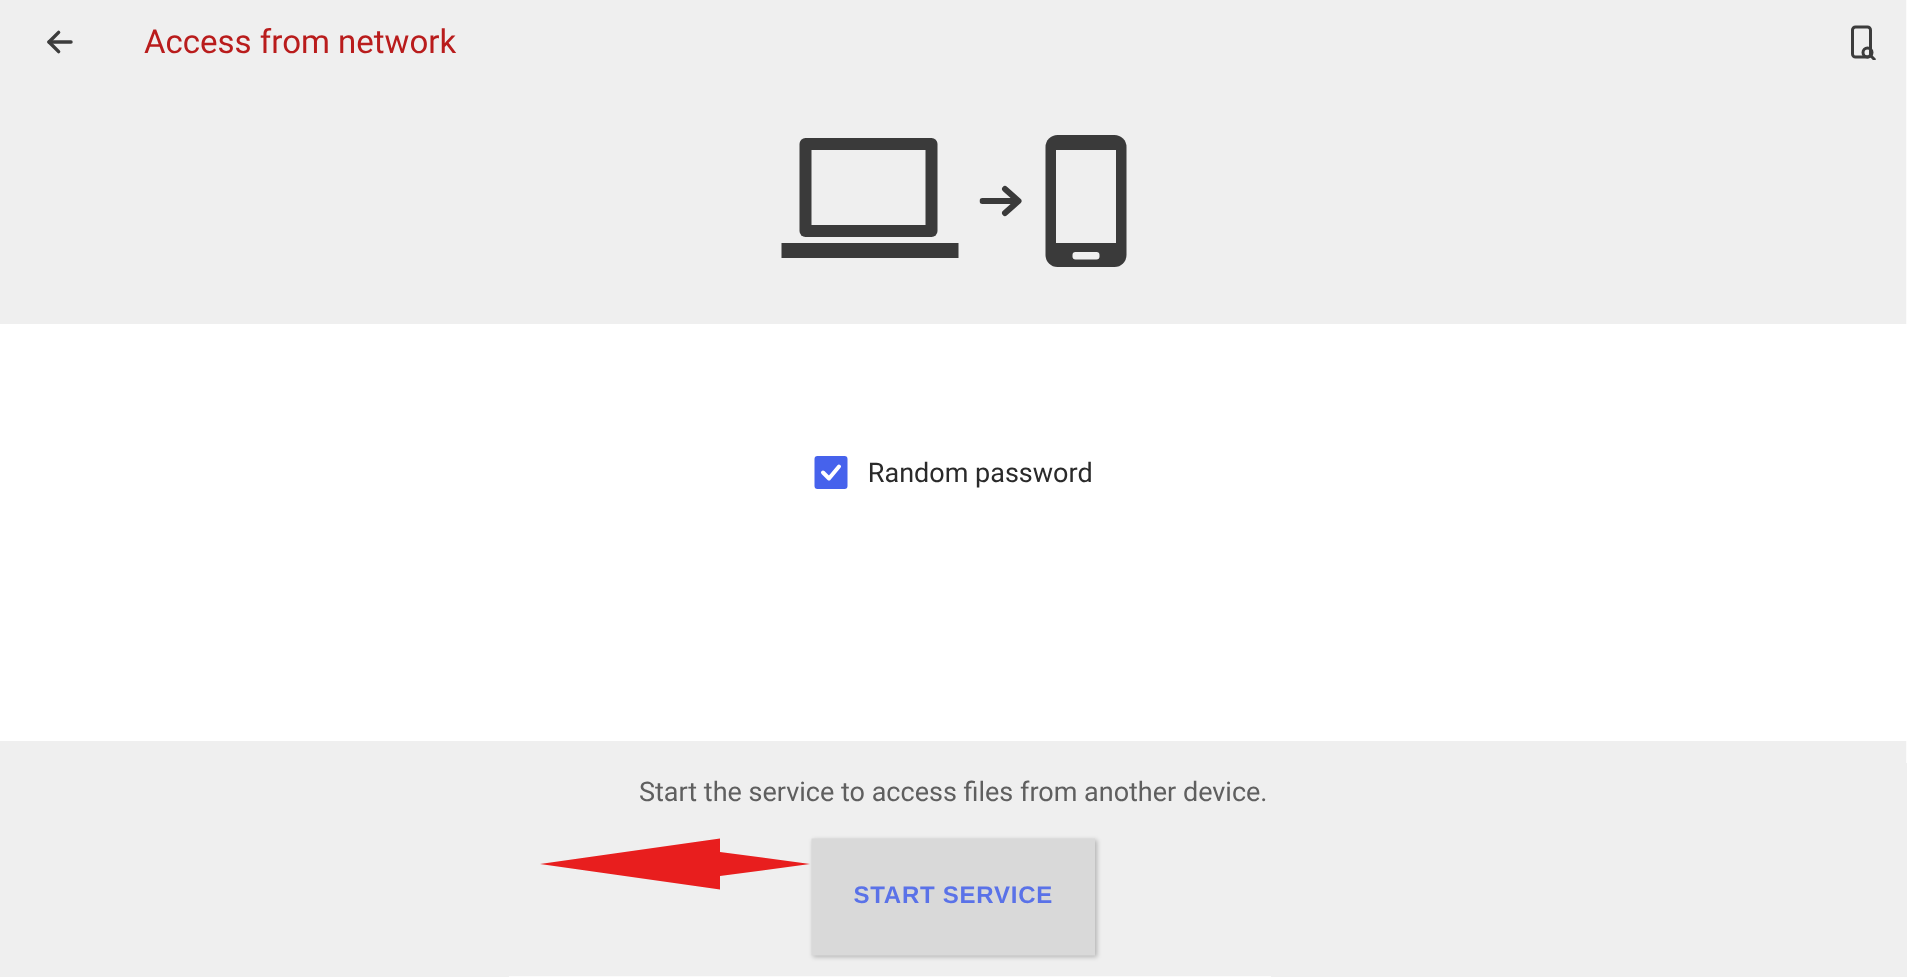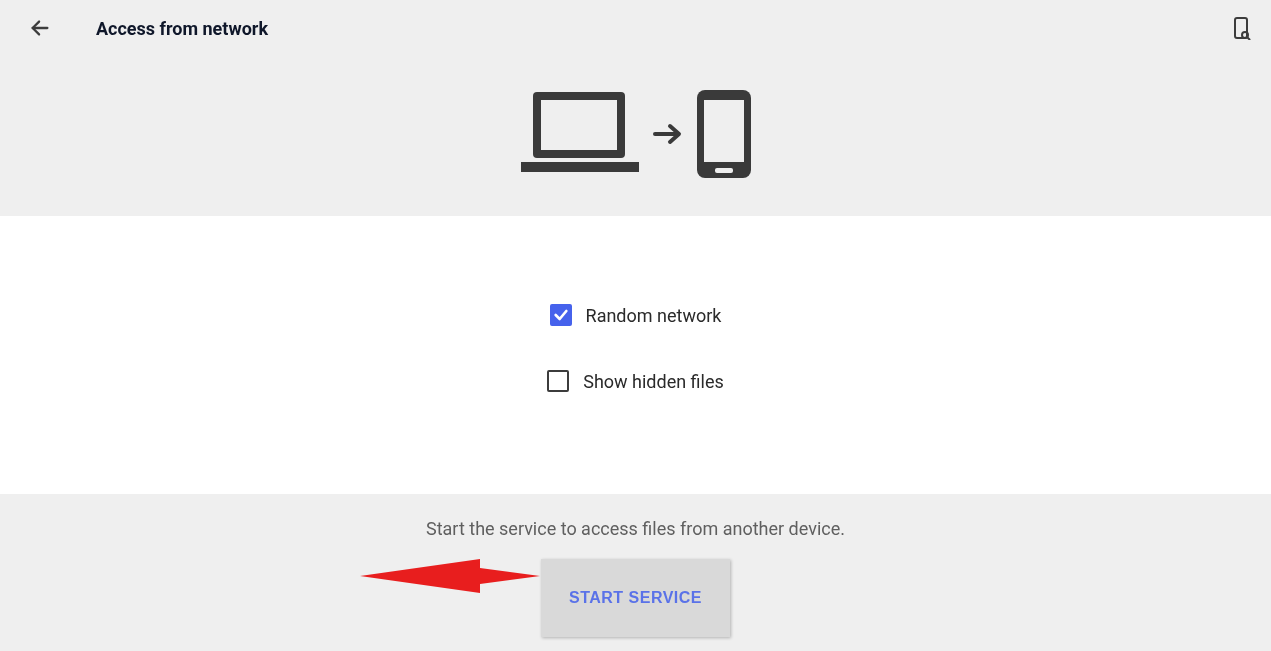--- a/index.html
+++ b/index.html
@@ -25,23 +25,23 @@
     .back-btn {
       width: 32px;
       height: 32px;
       display: flex;
       align-items: center;
       justify-content: center;
       cursor: pointer;
       color: #3c3c3c;
     }
     .page-title {
-      font-size: 18px;
-      font-weight: 700;
-      color: #0f172a;
+      font-size: 22px;
+      font-weight: 400;
+      color: #b91c1c;
       margin-left: 40px;
     }
     .right-icon {
       margin-left: auto;
       width: 28px;
       height: 28px;
       display: flex;
       align-items: center;
       justify-content: center;
       color: #3c3c3c;
@@ -161,27 +161,21 @@
   </div>
 </div>
 
 <div class="options">
   <div class="option-row">
     <div class="checkbox checked">
       <svg width="16" height="16" viewBox="0 0 24 24" fill="none" stroke="#fff" stroke-width="4" stroke-linecap="round" stroke-linejoin="round">
         <polyline points="4 12 10 18 20 6"></polyline>
       </svg>
     </div>
-    <span class="option-label">Random network</span>
-  </div>
-  <div class="option-row">
-    <div class="checkbox">
-      
-    </div>
-    <span class="option-label">Show hidden files</span>
+    <span class="option-label">Random password</span>
   </div>
 </div>
 
 <div class="footer">
   <div class="footer-text">Start the service to access files from another device.</div>
   <button class="start-button">START SERVICE</button>
   <svg class="annotation-arrow" width="185" height="54" viewBox="0 0 185 54">
     <polygon points="0,27 120,10 120,19 180,27 120,35 120,44" fill="#e81e1e"></polygon>
   </svg>
 </div>

